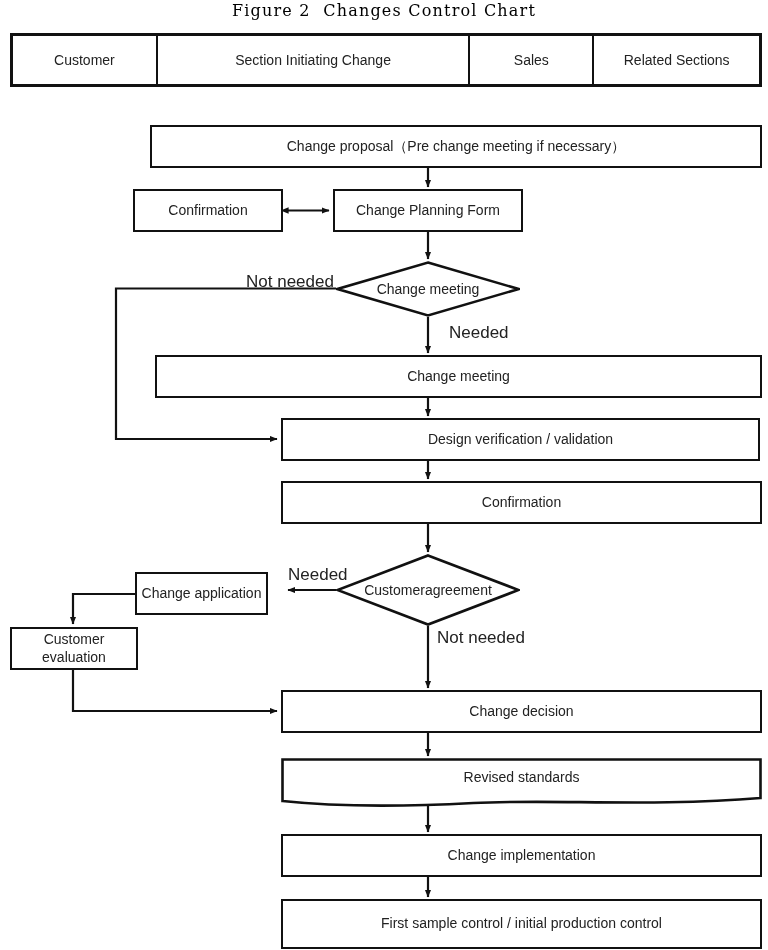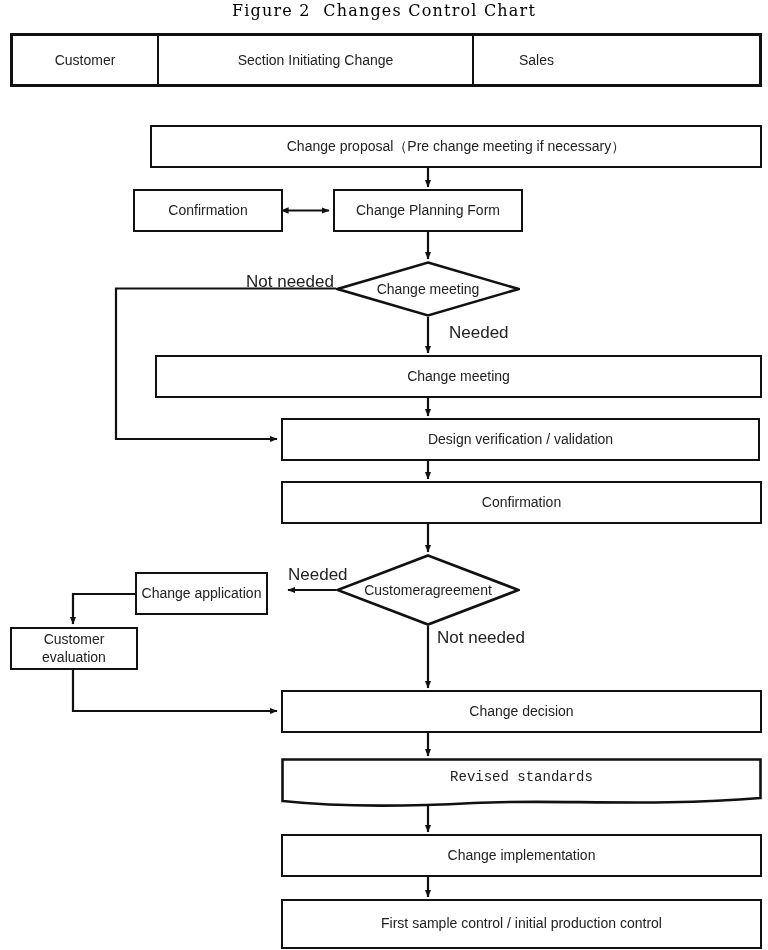--- a/index.html
+++ b/index.html
@@ -95,20 +95,21 @@
 <body>
 
 <div id="chart-root">
 
   <div class="fig-title">Figure 2  Changes Control Chart</div>
 
   <div class="lane-table" id="lane-table">
       <div class="lane-cell" style="width: 146px;">Customer</div>
       <div class="lane-cell" style="width: 315px;">Section Initiating Change</div>
       <div class="lane-cell" style="width: 125px;">Sales</div>
+      <div class="lane-cell" style="width: 166px;">Related Sections</div>
     </div>
 
   <svg id="wires" viewBox="0 0 768 950">
     <defs>
       <marker id="arrowhead" markerWidth="9" markerHeight="9" refX="7.4" refY="3.2" orient="auto" markerUnits="userSpaceOnUse">
         <path d="M0,0 L8,3.2 L0,6.4 z" fill="#111"></path>
       </marker>
       <marker id="arrowhead-start" markerWidth="9" markerHeight="9" refX="0.6" refY="3.2" orient="auto-start-reverse" markerUnits="userSpaceOnUse">
         <path d="M0,0 L8,3.2 L0,6.4 z" fill="#111"></path>
       </marker>
@@ -191,21 +192,21 @@
       <div class="node" style="left: 10px; top: 627px; width: 128px; height: 43px;">
         <span>Customer<br>evaluation</span>
       </div>
       <div class="node" style="left: 281px; top: 690px; width: 481px; height: 43px;">
         <span>Change decision</span>
       </div>
       <div class="docshape" style="left: 281px; top: 758px; width: 481px; height: 50px;">
         <svg width="481" height="50" viewBox="0 0 481 50">
           <path d="M1.5,1.5 L479.5,1.5 L479.5,40 C375.18,49 269.36,41 192.4,45 C115.44,49 57.72,49 1.5,43 Z" fill="#fff" stroke="#111111" stroke-width="2.6" stroke-linejoin="miter"></path>
         </svg>
-        <div class="dlabel" style="height: 38px; font-family: Liberation Mono, monospace;">Revised standards</div>
+        <div class="dlabel" style="height: 38px;">Revised standards</div>
       </div>
       <div class="node" style="left: 281px; top: 834px; width: 481px; height: 43px;">
         <span>Change implementation</span>
       </div>
       <div class="node" style="left: 281px; top: 899px; width: 481px; height: 50px;">
         <span>First sample control / initial production control</span>
       </div>
     </div>
 
   <div id="edge-labels-layer">

